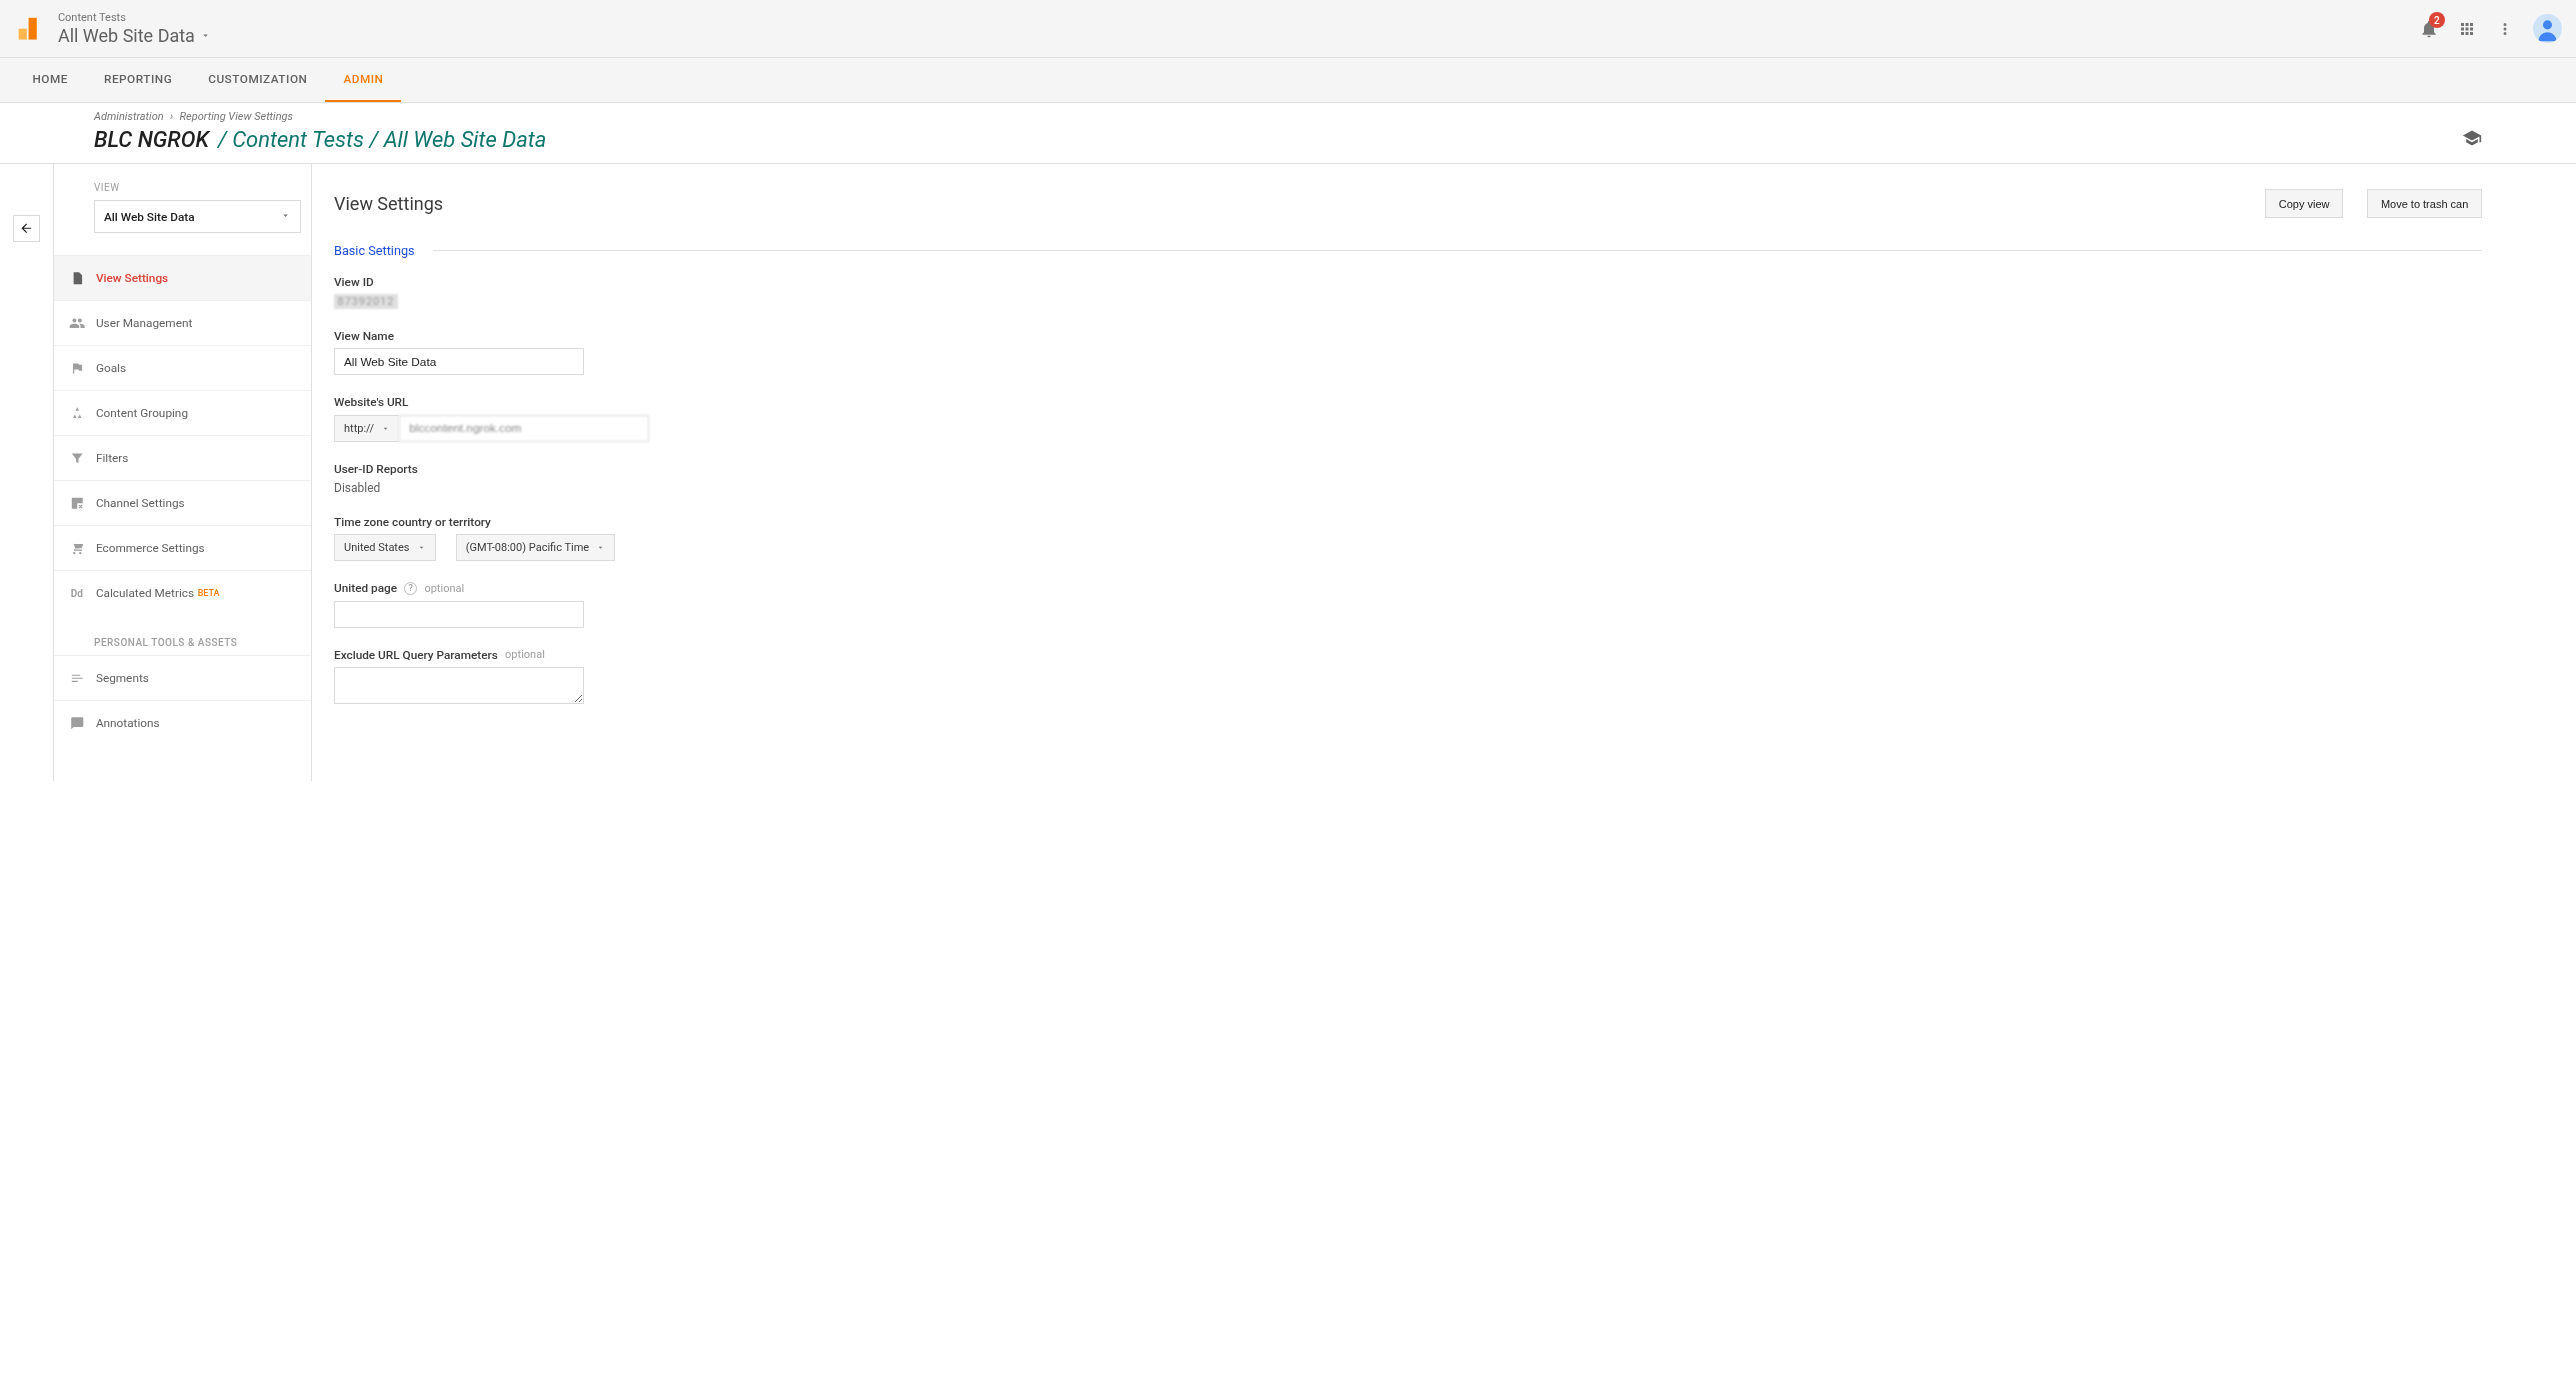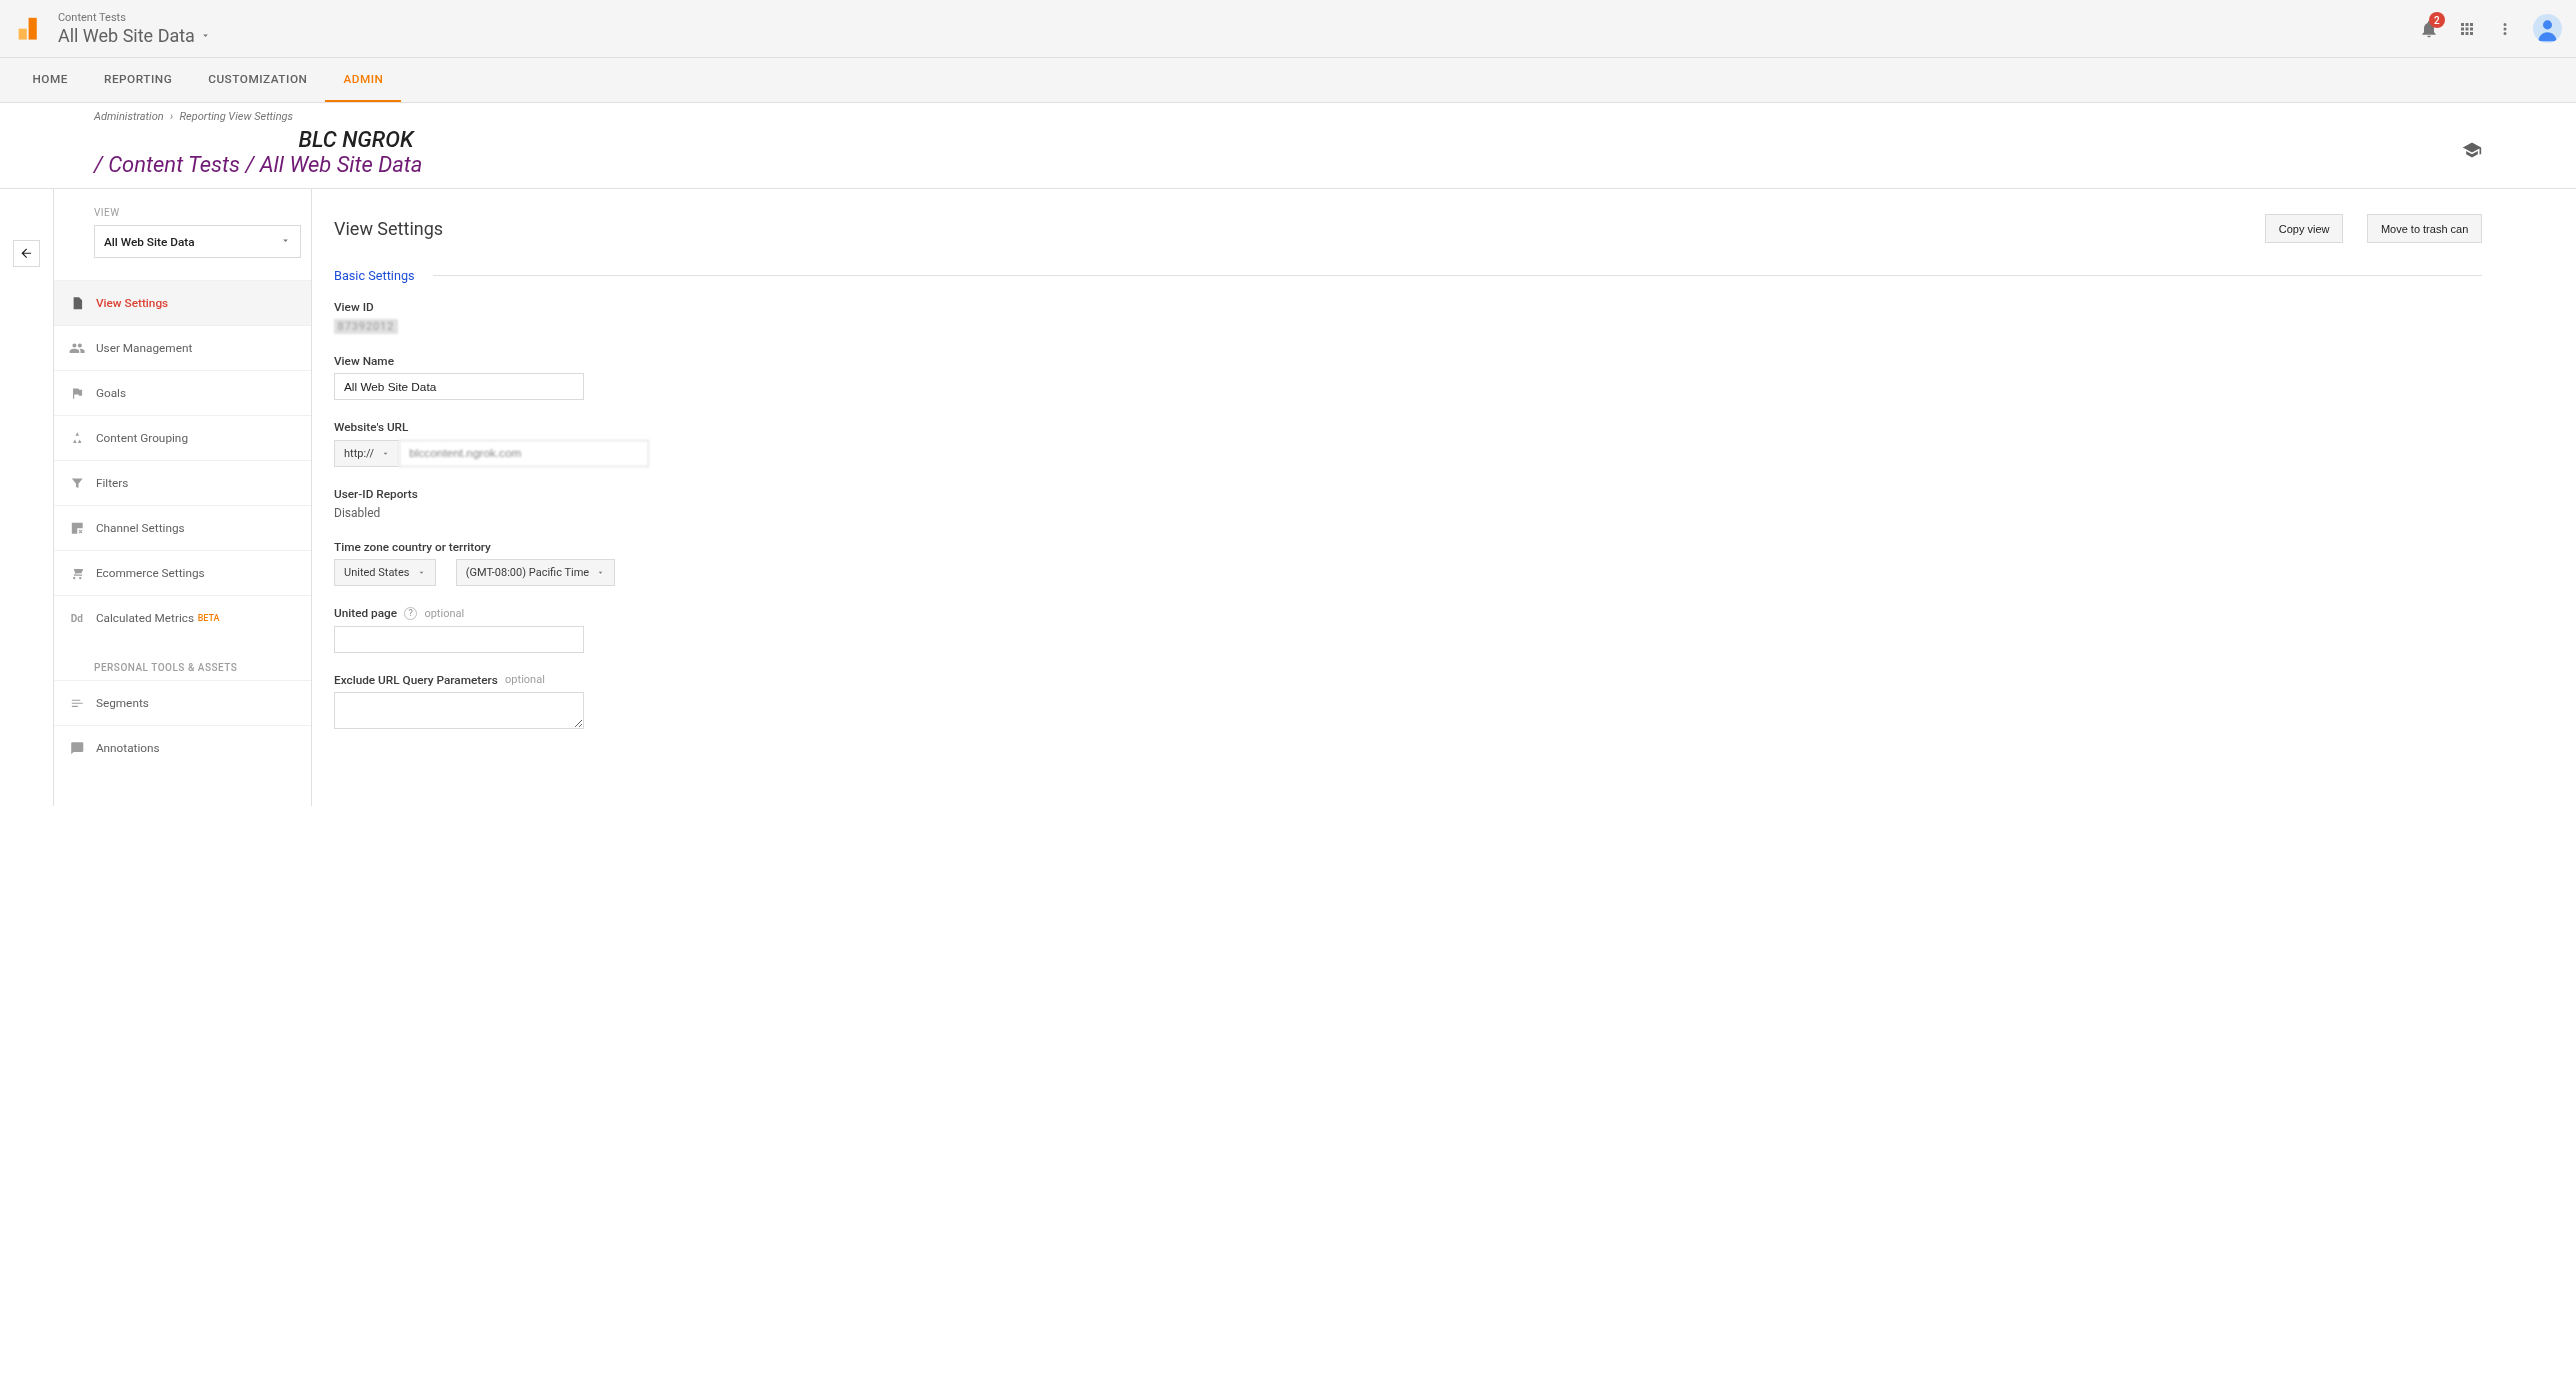--- a/index.html
+++ b/index.html
@@ -23,23 +23,23 @@
 
 .nav-tabs { height: 45px; display: flex; align-items: stretch; border-bottom: 0.9px solid #e0e0e0; padding: 0 14.5px; background: #f5f5f5; }
 .nav-tab { display: flex; align-items: center; padding: 0 18px; font-size: 11.8px; font-weight: 500; letter-spacing: 0.5px; color: #616161; cursor: pointer; border-bottom: 2.7px solid transparent; text-transform: uppercase; }
 .nav-tab.active { color: #f57c00; border-bottom-color: #f57c00; }
 
 
 .page-head { padding: 7.3px 0 11px 94px; border-bottom: 0.9px solid #e0e0e0; position: relative; font-style: italic; }
 .breadcrumb { font-size: 11px; color: #757575; margin-bottom: 3.6px; }
 .breadcrumb .sep { margin: 0 3.6px; }
 .page-title-row { display: flex; align-items: center; justify-content: space-between; padding-right: 94px; }
-.page-title { font-size: 22px; font-weight: 400; color: #212121; display: flex; align-items: flex-end; flex-direction: column; }
+.page-title { font-size: 22px; font-weight: 400; color: #212121; display: flex; align-items: center; }
 .page-title .acct { font-weight: 500; margin-right: 9px; }
-.page-title .rest { color: #701a75; }
+.page-title .rest { color: #0f766e; }
 .grad-cap { color: #616161; }
 
 
 .layout { display: flex; }
 .left-gutter { width: 54px; border-right: 0.9px solid #e0e0e0; padding-top: 51px; display: flex; flex-direction: column; align-items: center; }
 .back-btn { width: 27px; height: 27px; border: 0.9px solid #dadada; background: #fff; display: flex; align-items: center; justify-content: center; cursor: pointer; }
 .sidebar { width: 258px; border-right: 0.9px solid #e0e0e0; padding: 18px 0 36px 40px; }
 .side-heading { font-size: 10px; letter-spacing: 0.5px; color: #9e9e9e; margin-bottom: 7.3px; text-transform: uppercase; padding-left: 0; }
 .view-select { width: 207px; height: 33px; border: 0.9px solid #dadada; background: #fff; display: flex; align-items: center; justify-content: space-between; padding: 0 9px; cursor: pointer; font-size: 11.8px; color: #212121; font-weight: 500; margin-bottom: 22px; }
 .side-list { list-style: none; margin-left: -40px; }

